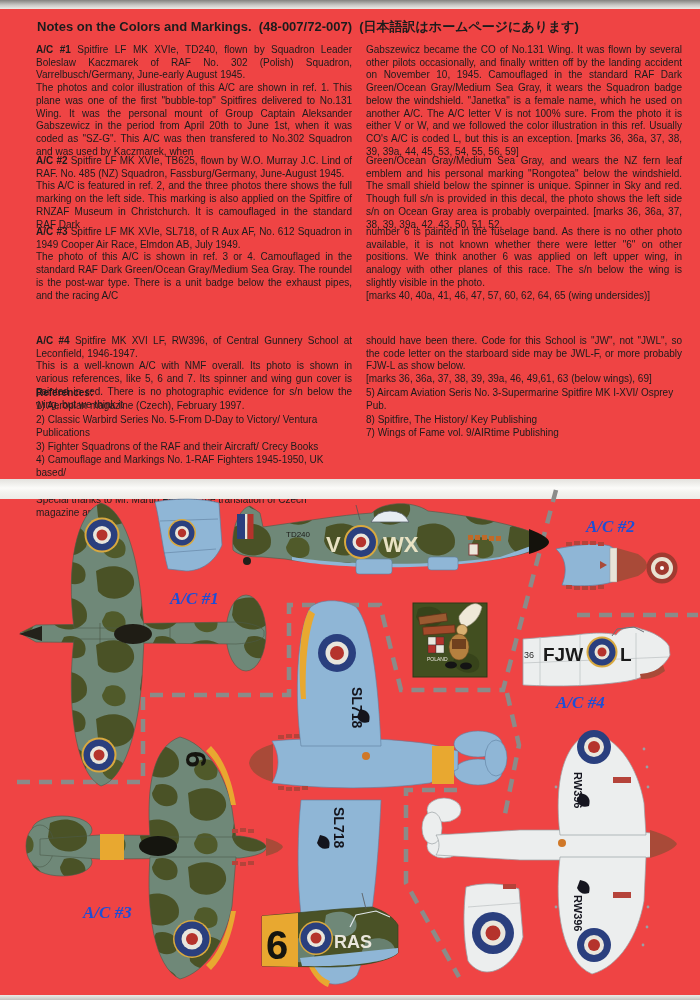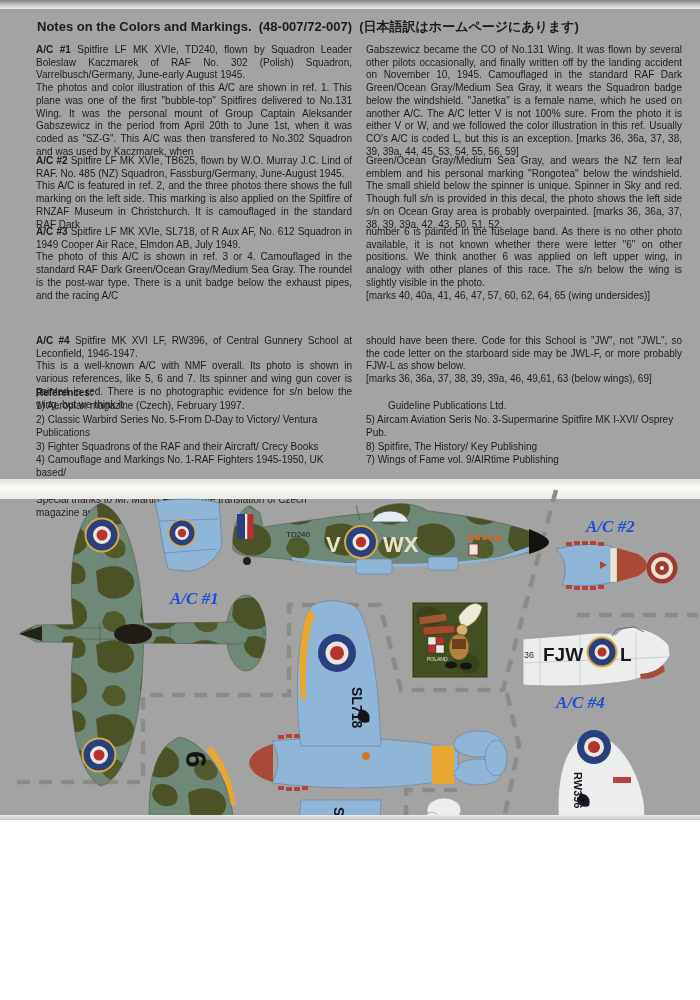--- a/index.html
+++ b/index.html
@@ -1,16 +1,16 @@
 <!DOCTYPE html>
 <html><head>
 <meta charset="utf-8">
 <style>
   html,body{margin:0;padding:0;}
-  .page{position:relative;width:700px;height:820px;background:#a3a3a3;overflow:hidden;
+  .page{position:relative;width:700px;height:1000px;background:#ef4444;overflow:hidden;
         font-family:"Liberation Sans",sans-serif;color:#1c1c1c;}
   .top-edge{position:absolute;left:0;top:0;width:700px;height:9px;
         background:linear-gradient(#83827f,#c8c7c4 55%,#ecebe7);}
   .bottom-edge{position:absolute;left:0;bottom:0;width:700px;height:5px;
         background:linear-gradient(#ecebe7,#c5c4c1);}
   .fold{position:absolute;left:0;top:479px;width:700px;height:20px;
         background:linear-gradient(#e3e2de,#fbfbf9 45%,#f3f2ee 70%,#ecebe7);}
   .title{position:absolute;left:37px;top:19px;width:640px;margin:0;
         font-size:13px;font-weight:bold;line-height:15px;}
   .title .jp{font-weight:bold;}
@@ -63,21 +63,20 @@
   <div class="block refs" style="top:386px">
     <div class="col">
       <p class="ref-head">References:</p>
       <p>1)  Aeroplan magazine (Czech), February 1997.</p>
       <p>2)  Classic Warbird Series No. 5-From D-Day to Victory/ Ventura Publications</p>
       <p>3)  Fighter Squadrons of the RAF and their Aircraft/ Crecy Books</p>
       <p>4)  Camouflage and Markings No. 1-RAF Fighters 1945-1950, UK based/</p>
       <p class="thanks">Special thanks to Mr. Martin Ferkl for the translation of Czech magazine article.</p>
     </div>
     <div class="col">
-      <p class="cont">Guideline Publications Ltd.</p>
       <p>5)  Aircam Aviation Seris No. 3-Supermarine Spitfire MK I-XVI/ Osprey Pub.</p>
       <p>8)  Spitfire, The History/ Key Publishing</p>
       <p>7)  Wings of Fame vol. 9/AIRtime Publishing</p>
     </div>
   </div>
 
   <div class="fold"></div>
 
   <svg style="position:absolute;left:0;top:487px;" width="700" height="513" viewBox="0 0 700 513">
     <defs>

